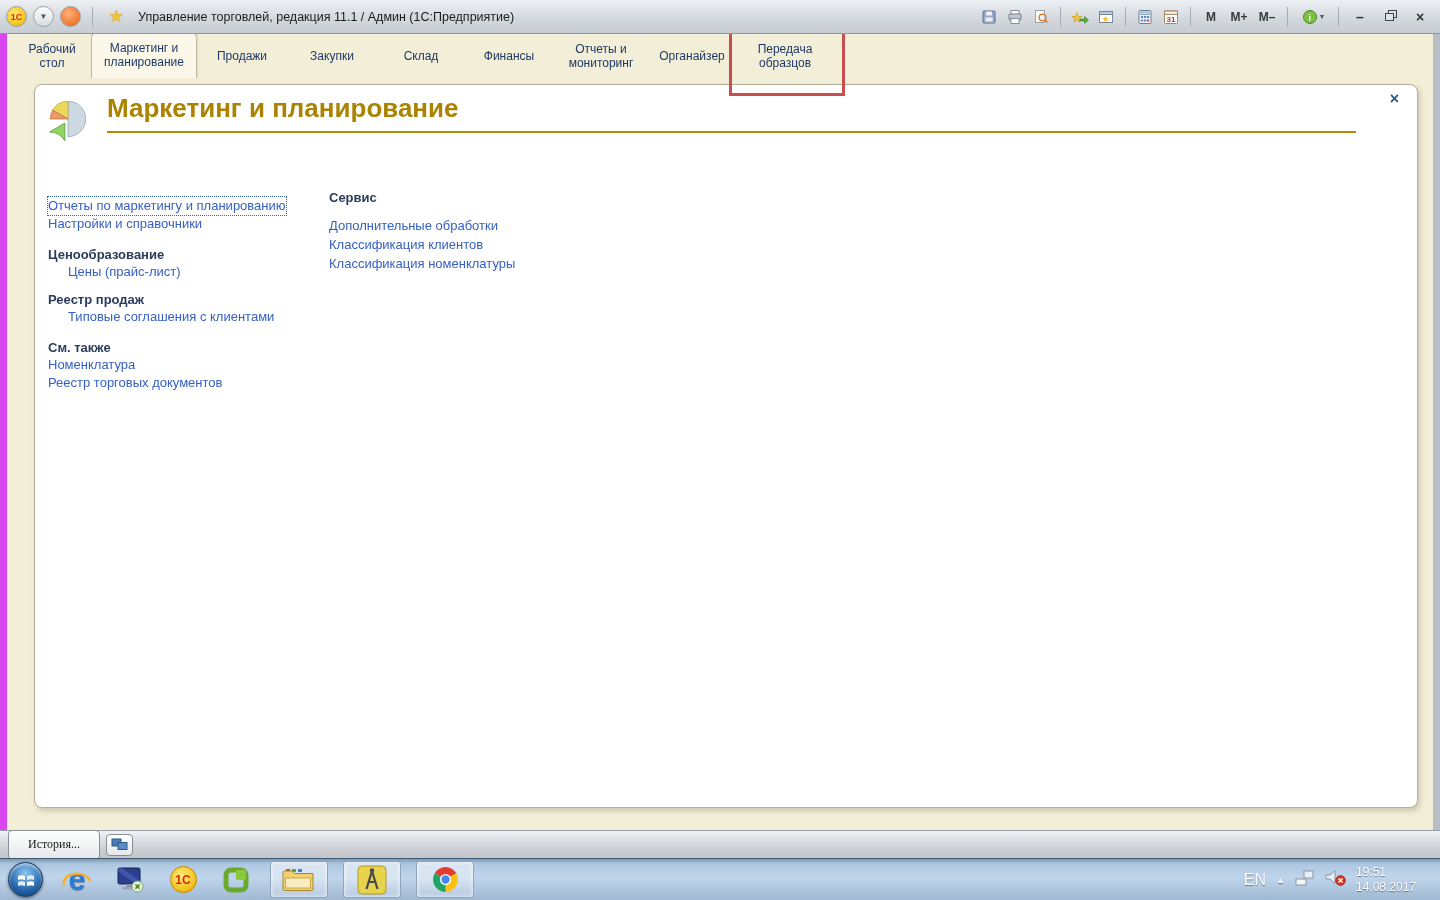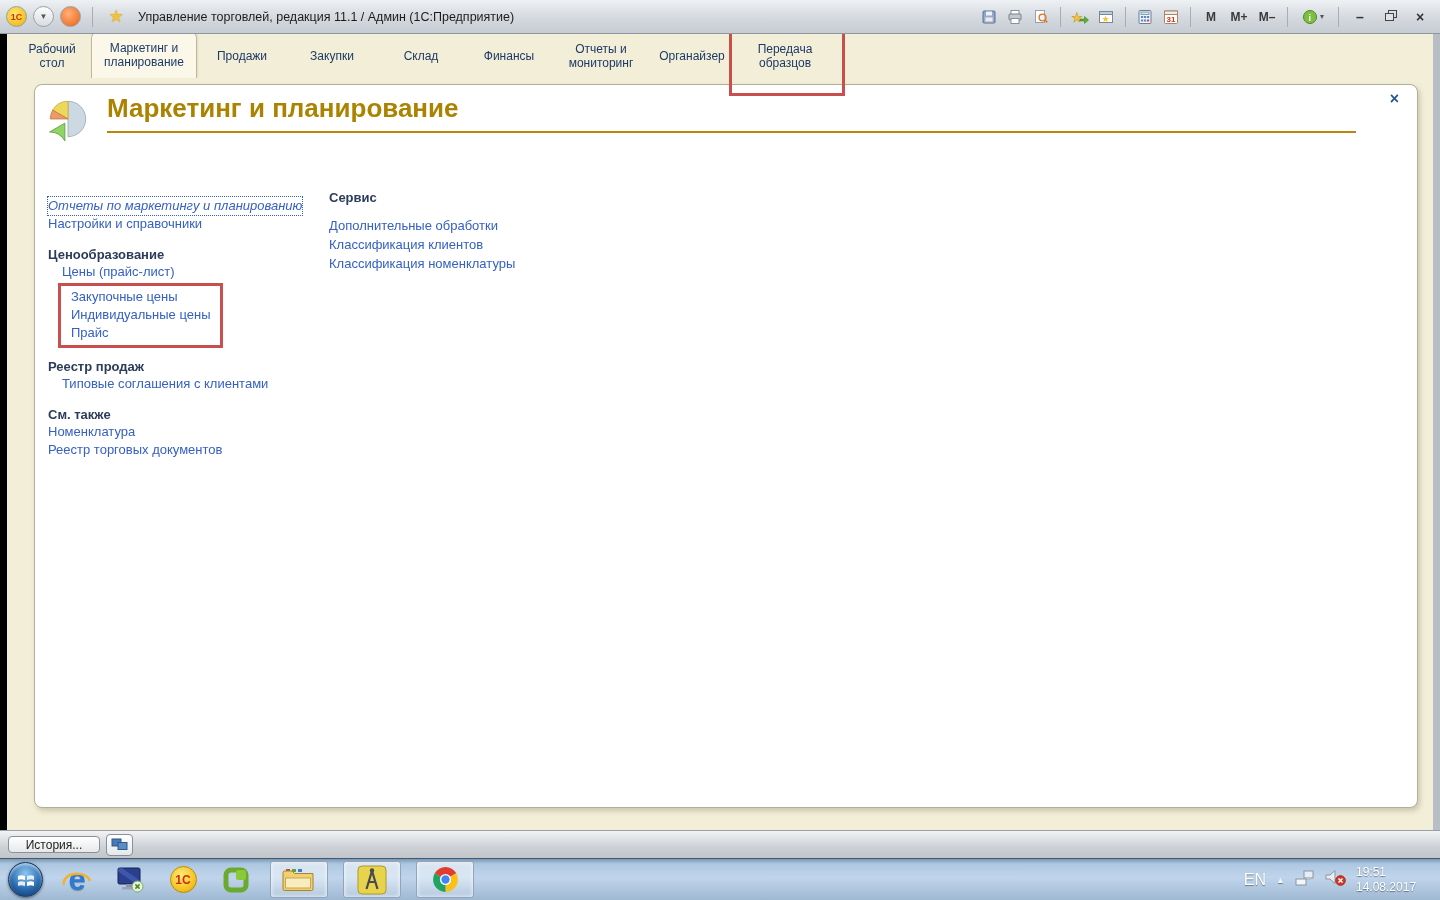--- a/index.html
+++ b/index.html
@@ -23,21 +23,21 @@
   .tool { width:24px; height:22px; display:flex; align-items:center; justify-content:center; cursor:pointer; border-radius:3px; }
   .m-btn { font-size:12px; font-weight:bold; color:#3a3a3a; width:26px; text-align:center; cursor:pointer; }
   .win-btn { width:28px; height:20px; display:flex; align-items:center; justify-content:center;
     font-size:14px; font-weight:bold; color:#333; cursor:pointer; }
   .restore-ico { position:relative; width:11px; height:9px; display:inline-block; }
   .restore-ico::before { content:""; position:absolute; left:3px; top:-2px; width:7px; height:6px; border:1px solid #444; }
   .restore-ico::after { content:""; position:absolute; left:0; top:1px; width:7px; height:6px; border:1px solid #444; background:#dfe2e6; }
 
   
   .main { position:absolute; top:34px; bottom:70px; left:0; right:0;
-    background:#f2eed7; border-left:7px solid #000000; border-right:7px solid #b8bec6; z-index:5; }
+    background:#f2eed7; border-left:7px solid #d946ef; border-right:7px solid #b8bec6; z-index:5; }
 
   
   .tabstrip { position:absolute; top:0; left:0; right:0; height:44px; display:flex; align-items:stretch; padding-left:6px; }
   .tab { display:flex; align-items:center; justify-content:center; text-align:center;
     font-size:12px; line-height:14px; color:#1f3a66; cursor:pointer; padding:2px 4px; }
   .tab.active { background:#fbf8e9; border:1px solid #bdb89c; border-bottom:none;
     border-radius:7px 7px 0 0; margin-top:-3px; box-shadow:1px -1px 2px rgba(0,0,0,0.08); z-index:2; }
   .tab-annotation { position:absolute; left:-6px; right:-10px; top:-5px; height:67px;
     border:3px solid #c94f4f; pointer-events:none; z-index:40; }
 
@@ -47,35 +47,35 @@
   .pie-wrap { position:absolute; left:8px; top:10px; }
   .panel-title-block { position:absolute; left:72px; right:61px; top:8px;
     border-bottom:2px solid #b8860b; padding-bottom:7px; }
   .panel-title { font-size:26px; font-weight:bold; color:#ab8300; }
   .panel-close { position:absolute; right:18px; top:6px; font-size:16px; font-weight:bold;
     color:#235a8c; cursor:pointer; line-height:16px; }
 
   .col-left { position:absolute; left:13px; top:112px; width:290px; }
   .col-right { position:absolute; left:294px; top:104px; width:320px; }
   .link { color:#3560c4; font-size:13px; line-height:18px; cursor:pointer; width:fit-content; }
-  .link.focused { outline:1px dotted #3560c4;font-style:italic; }
-  .link.sub { margin-left:14px;text-align:right; }
+  .link.focused { outline:1px dotted #3560c4; }
+  .link.sub { margin-left:20px;text-align:right; }
   .link.bold { font-weight:normal; }
   .heading { color:#2b3c5a; font-weight:bold; font-size:13px; line-height:17px; margin-top:13px; }
   .redbox { margin-top:2px; margin-left:10px; border:3px solid #c94f4f; padding:2px 10px 3px 10px; width:fit-content; }
   .col-right .link { line-height:19px; }
   .col-right .heading { margin-top:0; margin-bottom:10px; }
 
   
   .statusbar { position:absolute; bottom:42px; left:0; right:0; height:28px;
     background:linear-gradient(#f2f3f5,#cdd1d6 60%,#c2c6cb); border-top:1px solid #989ea6;
     display:flex; align-items:center; gap:6px; padding:0 8px; z-index:20; }
-  .history-btn { width:92px; height:17px; border:1px solid #8a9097; border-radius:4px;
+  .history-btn { width:92px; height:30px; border:1px solid #8a9097; border-radius:4px;
     background:linear-gradient(#ffffff,#e6e8ea); font-size:12px; color:#222;
-    display:flex; align-items:center; justify-content:center; cursor:pointer; }
+    display:flex; align-items:center; justify-content:center; cursor:pointer;font-family:Liberation Serif, serif; }
   .monitors-btn { width:27px; height:22px; border:1px solid #8a9097; border-radius:4px;
     background:linear-gradient(#ffffff,#e6e8ea); display:flex; align-items:center; justify-content:center; cursor:pointer; }
 
   
   .taskbar { position:absolute; bottom:0; left:0; right:0; height:42px;
     background:linear-gradient(180deg,#5f7archive 0%, #a9c3dd 0%, #bdd3ea 45%, #9fb8d2 100%);
     background:linear-gradient(180deg,#7e97b1 0%,#aec7e1 12%,#c0d5ec 45%,#9fb8d2 100%);
     border-top:1px solid #3f5a75; display:flex; align-items:center; gap:15px; padding-left:8px; z-index:30; }
   .task-ico { width:38px; height:38px; display:flex; align-items:center; justify-content:center; cursor:pointer; }
   .start-orb { width:35px; height:35px; border-radius:50%;
@@ -238,25 +238,20 @@
       <div class="panel-title-block">
         <span class="panel-title">Маркетинг и планирование</span>
       </div>
       <div class="panel-close">×</div>
 
       <div class="col-left">
         <div class="link focused">Отчеты по маркетингу и планированию</div>
         <div class="link">Настройки и справочники</div>
         <div class="heading">Ценообразование</div>
         <div class="link sub">Цены (прайс-лист)</div>
-        <div class="redbox">
-          <div class="link">Закупочные цены</div>
-          <div class="link">Индивидуальные цены</div>
-          <div class="link">Прайс</div>
-        </div>
         <div class="heading" style="margin-top:10px">Реестр продаж</div>
         <div class="link sub bold">Типовые соглашения с клиентами</div>
         <div class="heading">См. также</div>
         <div class="link">Номенклатура</div>
         <div class="link">Реестр торговых документов</div>
       </div>
 
       <div class="col-right">
         <div class="heading">Сервис</div>
         <div class="link">Дополнительные обработки</div>

